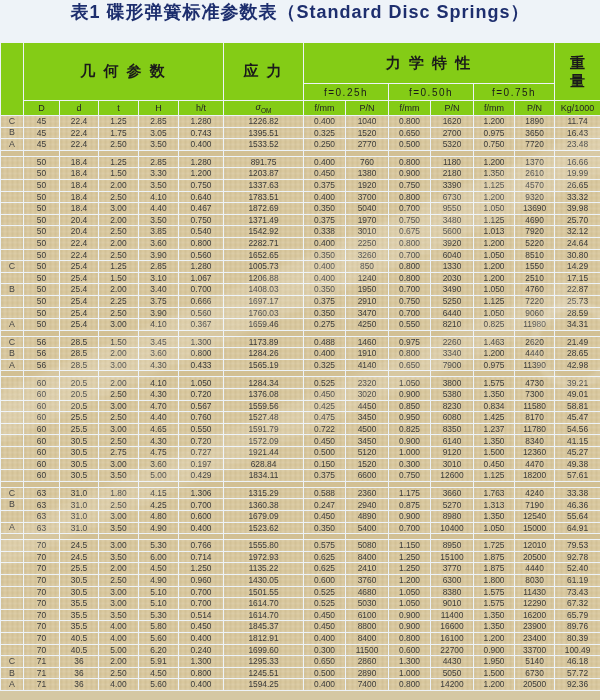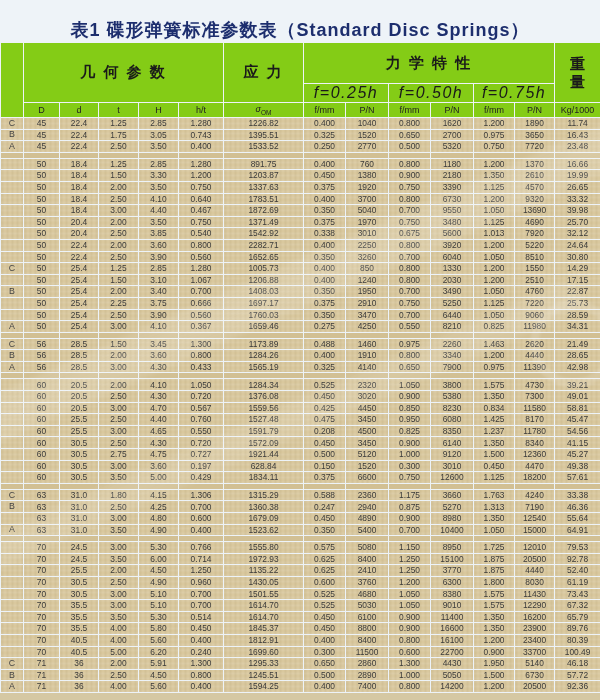--- a/index.html
+++ b/index.html
@@ -4,34 +4,34 @@
 <style>
   html,body { margin:0; padding:0; }
   body {
     width:600px; height:700px;
     font-family:"Liberation Sans", sans-serif;
     background:#d5c8a3;
   }
   .page { position:relative; width:600px; height:700px; overflow:hidden; background:#d5c8a3; }
   .title-band {
     height:42px; background:#eef3f8;
-    display:flex; align-items:flex-end; justify-content:center;
+    display:flex; align-items:flex-start; justify-content:center;
   }
   .title {
     font-size:18px; font-weight:bold; color:#1d2e6e; letter-spacing:1px; white-space:nowrap;
   }
   table.main { border-collapse:collapse; table-layout:fixed; width:600px; }
   th, td {
     border:1px solid #edf3f8; padding:0; margin:0;
     text-align:center; vertical-align:middle;
     overflow:hidden; white-space:nowrap;
   }
   thead th { background:#84cc16; color:#1a1a1a; font-weight:normal; }
   th.grp  { font-size:15px; font-weight:bold; letter-spacing:2px; height:40px; }
-  th.sub  { font-size:16px; letter-spacing:1.5px; height:16px;font-style:italic; }
+  th.sub  { font-size:10px; letter-spacing:1.5px; height:16px; }
   tr.colrow th { font-size:9px; height:14px; color:#222; }
   th.side { width:23px; }
   .vert {
     display:inline-block; transform:rotate(-90deg);
     font-size:9.5px; letter-spacing:1px; color:#333; white-space:nowrap;
   }
   th.weight div { line-height:1.2; font-size:15px; font-weight:bold; letter-spacing:0; }
   .sigma { font-style:italic; font-size:9px; }
   .sigma sub { font-size:6.5px; font-style:normal; }
   tbody td {
@@ -572,21 +572,21 @@
           <td>45.47</td>
         </tr>
         <tr>
           <td class="grade"></td>
           <td>60</td>
           <td>25.5</td>
           <td>3.00</td>
           <td>4.65</td>
           <td>0.550</td>
           <td>1591.79</td>
-          <td>0.208</td>
+          <td>0.722</td>
           <td>4500</td>
           <td>0.825</td>
           <td>8350</td>
           <td>1.237</td>
           <td>11780</td>
           <td>54.56</td>
         </tr>
         <tr>
           <td class="grade"></td>
           <td>60</td>

